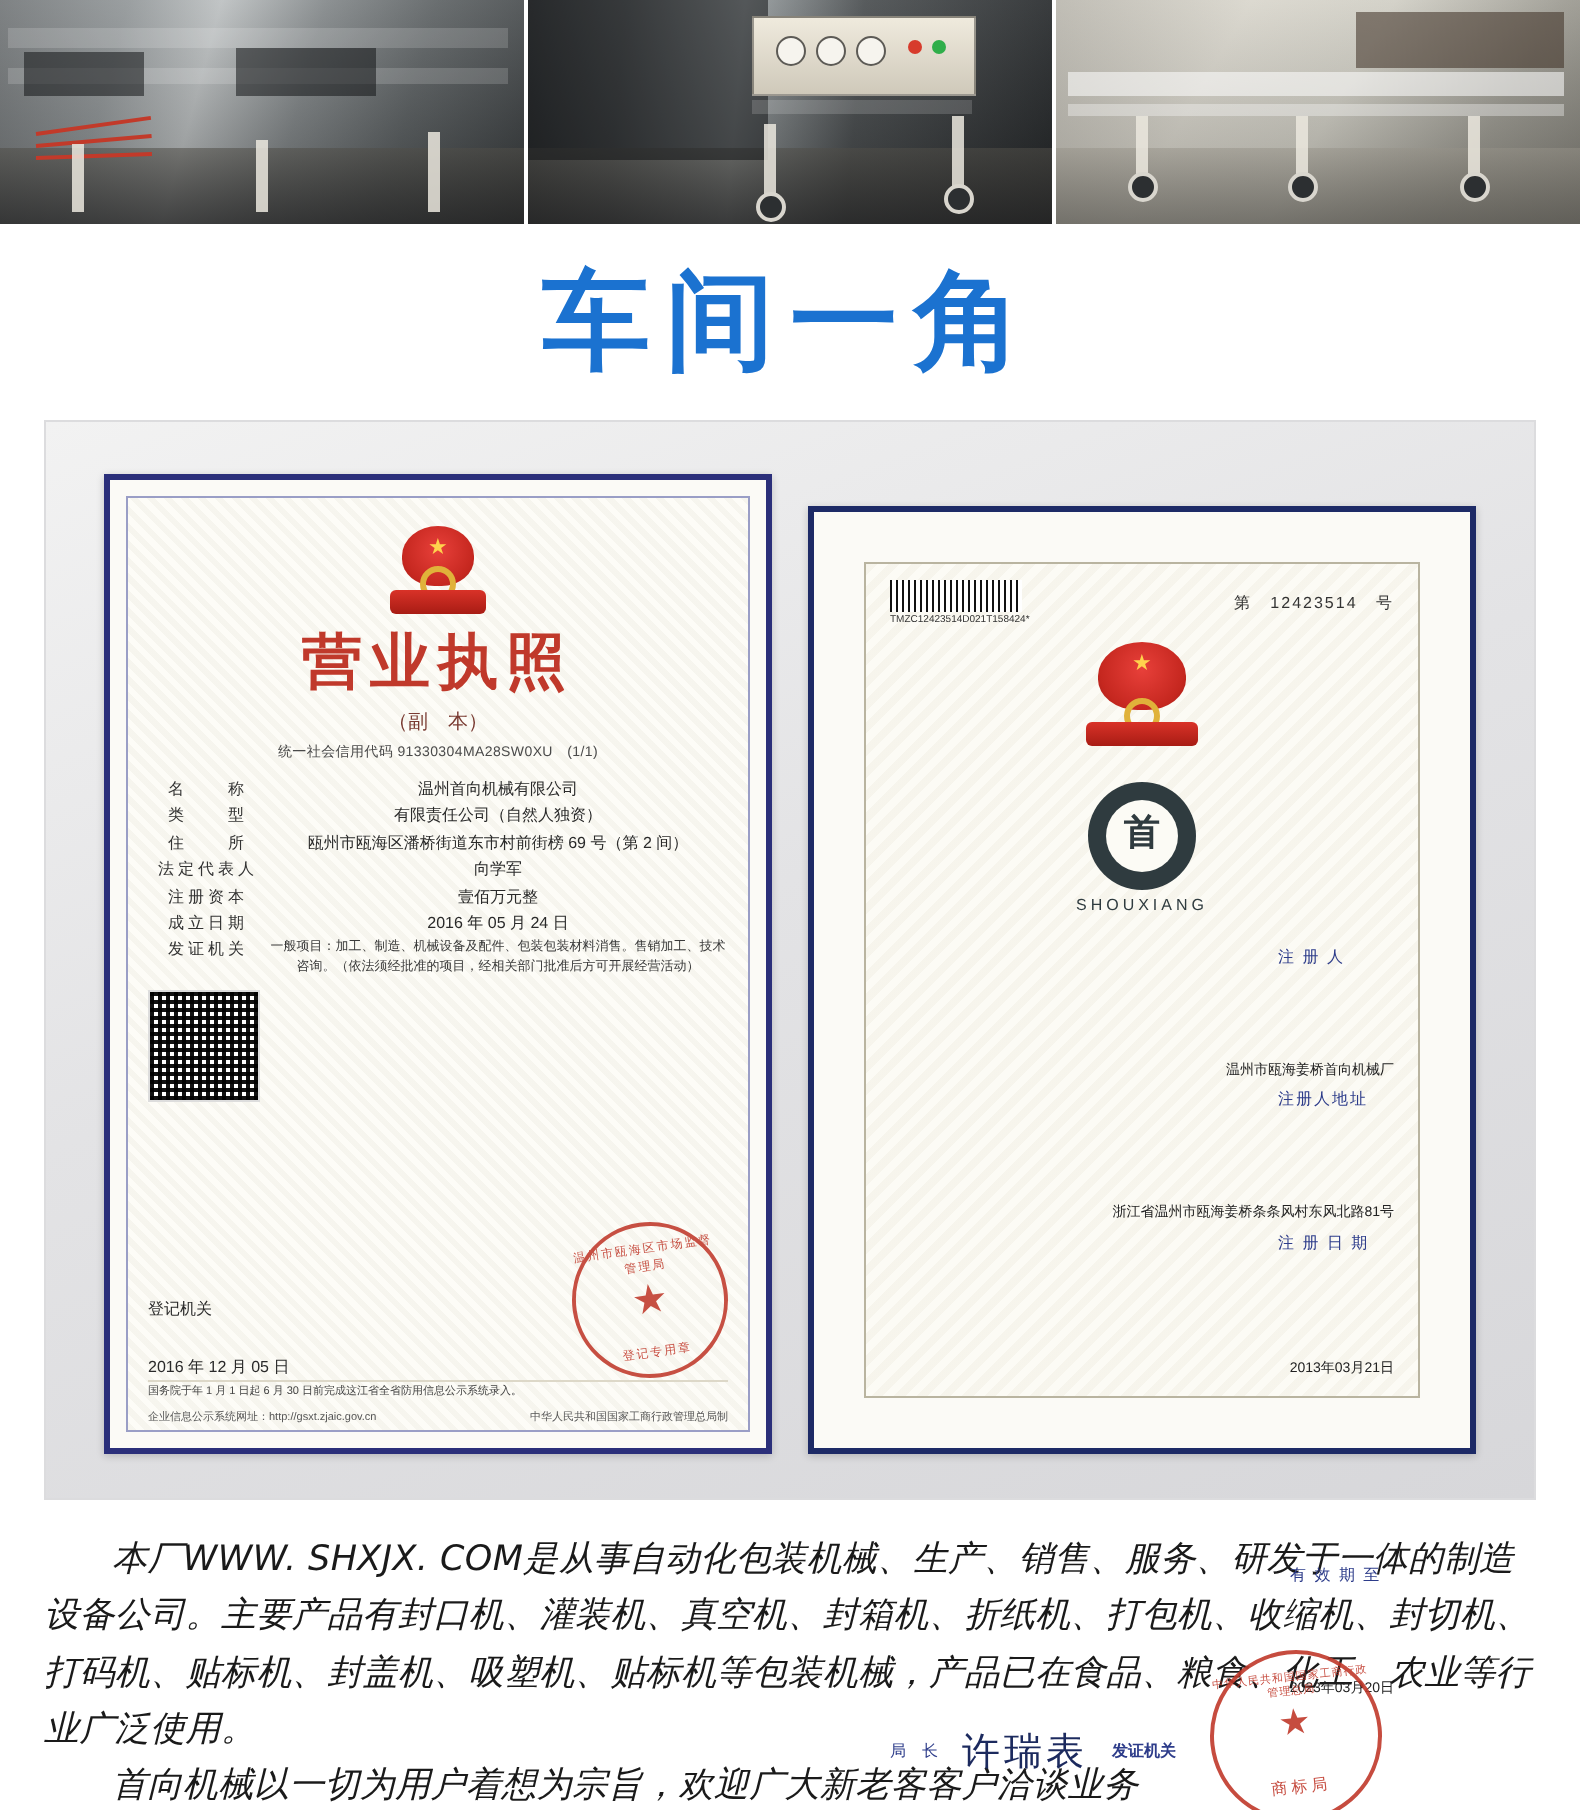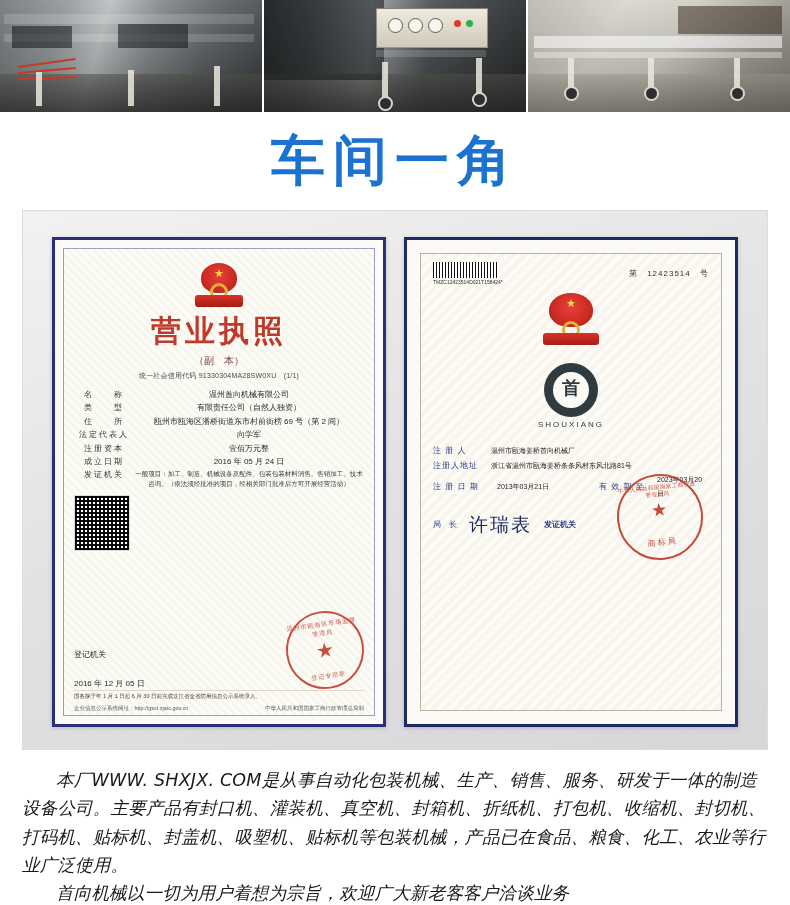--- a/index.html
+++ b/index.html
@@ -144,21 +144,22 @@
     box-sizing: border-box;
     padding: 8px 10px;
     position: relative;
     background:
       repeating-linear-gradient(45deg, rgba(180,176,150,0.09) 0 3px, rgba(255,255,255,0) 3px 6px),
       #fdfcf7;
   }
   .cert-trademark {
     width: 334px;
     border: 3px solid #1d2a66;
-    padding: 13px;
+    padding: 25px;
+    margin-top: 16px;
   }
   .cert-trademark .inner {
     border: 1px solid #b9b4a0;
     height: 100%;
     box-sizing: border-box;
     padding: 8px 12px;
     background:
       repeating-linear-gradient(135deg, rgba(200,190,160,0.10) 0 4px, rgba(255,255,255,0) 4px 8px),
       #fcfbf5;
     position: relative;
@@ -393,21 +394,22 @@
     margin-top: 3px;
   }
   .tm-rows {
     margin-top: 14px;
     font-size: 8px;
     color: #1f1f1f;
     line-height: 1.9;
   }
   .tm-row {
     display: flex;
-    align-items: center;
+    align-items: flex-end;
+    flex-direction: column;
   }
   .tm-label {
     width: 58px;
     flex: 0 0 58px;
     color: #2d3c8a;
     letter-spacing: 1px;
   }
   .tm-value {
     flex: 1;
     color: #222;

